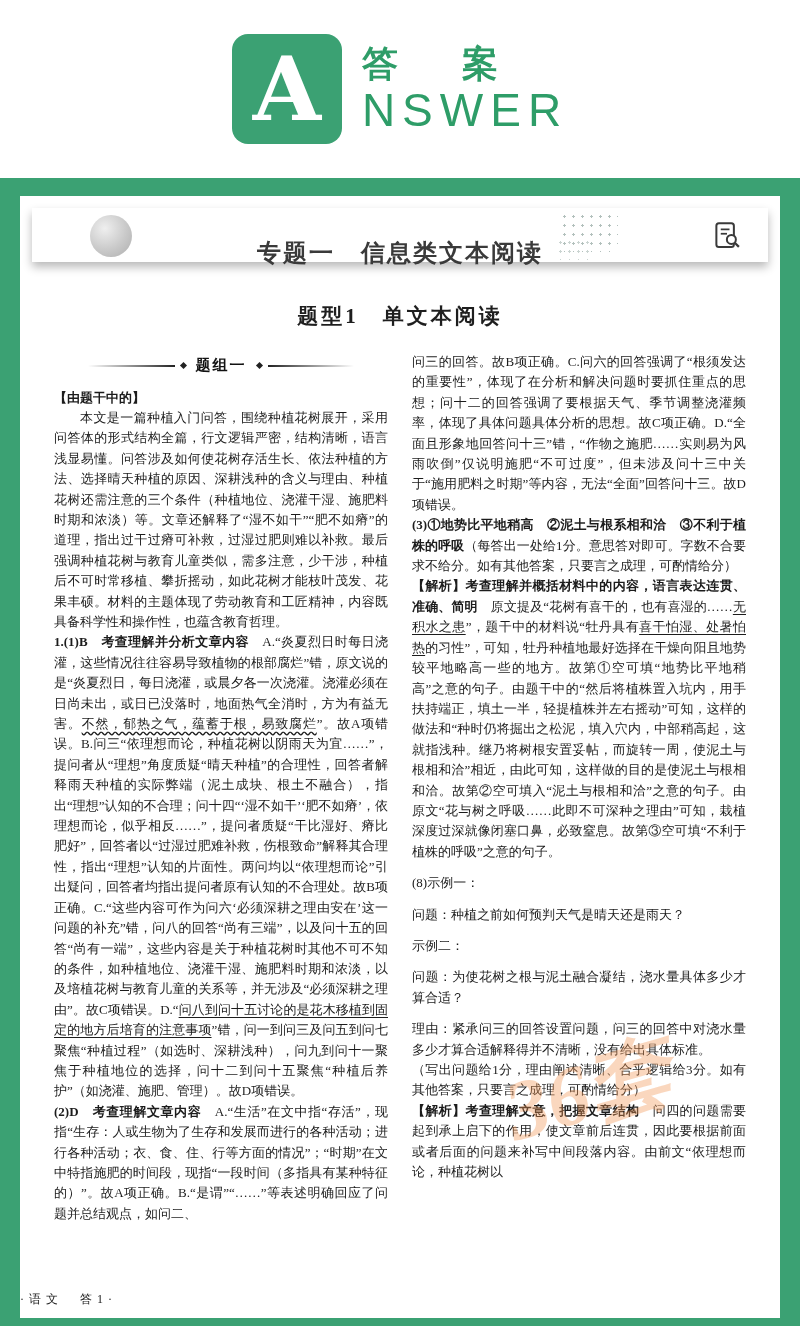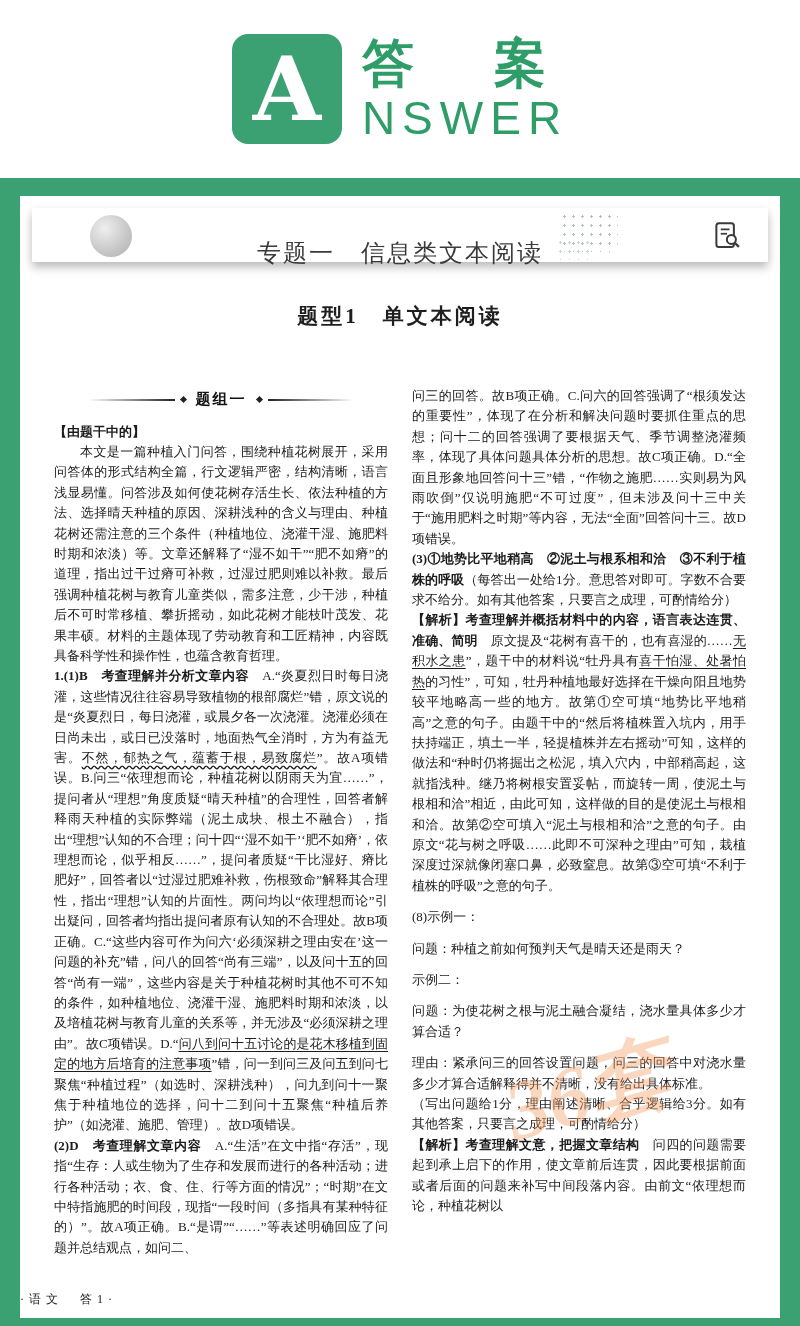--- a/index.html
+++ b/index.html
@@ -16,21 +16,21 @@
   .a-tile{
     width:110px;height:110px;border-radius:16px;background:#3BA173;
     display:flex;align-items:center;justify-content:center;flex:0 0 auto;
   }
   .a-tile span{
     color:#fff;font-size:88px;font-weight:bold;line-height:1;
     font-family:"DejaVu Serif","Liberation Serif",serif;
   }
   .banner-text{display:flex;flex-direction:column;justify-content:center;}
   .banner-cn{
-    color:#2E9D68;font-size:52px;font-weight:900;letter-spacing:14px;line-height:1.1;
+    color:#2E9D68;font-size:36px;font-weight:900;letter-spacing:14px;line-height:1.1;
     font-family:"Liberation Sans",sans-serif;
   }
   .banner-en{
     color:#2E9D68;font-size:46px;font-weight:400;letter-spacing:7px;line-height:1.05;margin-top:2px;
   }
   
   .page{
     position:absolute;left:20px;right:20px;top:196px;bottom:8px;
     background:#ffffff;overflow:hidden;
   }
@@ -38,21 +38,21 @@
   .topic-bar{
     margin:12px 12px 0;height:54px;background:#fff;position:relative;
     box-shadow:0 5px 9px rgba(0,0,0,0.28);
     display:flex;align-items:center;justify-content:center;
   }
   .circle-deco{
     position:absolute;left:58px;top:7px;width:42px;height:42px;border-radius:50%;
     background:radial-gradient(circle at 35% 32%, #efefef 0%, #c9c9c9 55%, #adadad 100%);
   }
   .topic-title{
-    font-size:24px;font-weight:normal;color:#3a3a3a;letter-spacing:2px;
+    font-size:24px;font-weight:bold;color:#3a3a3a;letter-spacing:2px;
     font-family:"Liberation Serif",serif;
     margin-top:36px;
   }
   .dots{
     position:absolute;width:58px;height:40px;
     background-image:radial-gradient(#9fb0ab 1.3px, transparent 1.4px);
     background-size:9px 9px;opacity:.8;
   }
   .dots.d1{right:150px;top:4px;}
   .dots.d2{right:178px;bottom:2px;width:34px;height:22px;opacity:.55;}
@@ -61,21 +61,21 @@
   .section-title{
     text-align:center;font-size:21px;font-weight:bold;color:#1e1e1e;
     margin-top:40px;letter-spacing:3px;font-family:"Liberation Serif",serif;
   }
   
   .cols{
     display:flex;gap:24px;margin:22px 34px 0;height:968px;overflow:hidden;
   }
   .col{
     width:50%;font-size:13px;line-height:1.57;color:#1c1c1c;
-    text-align:justify;font-family:"Liberation Serif",serif;margin-top:34px;
+    text-align:justify;font-family:"Liberation Serif",serif;
   }
   .para{margin:0;}
   .para.indent{text-indent:2em;}
   .para.gap{margin-top:11px;}
   .b{font-weight:bold;}
   .u{text-decoration:underline;text-underline-offset:3px;}
   .uw{text-decoration:underline wavy;text-underline-offset:3px;}
   
   .group-title{
     display:flex;align-items:center;margin:2px 34px 10px;

